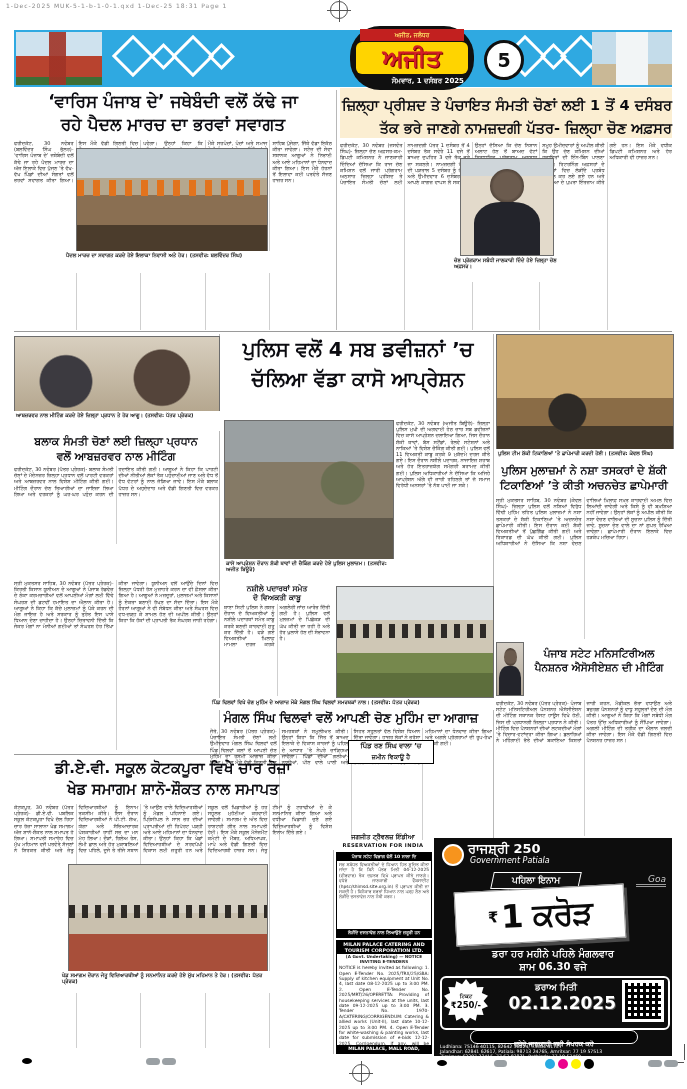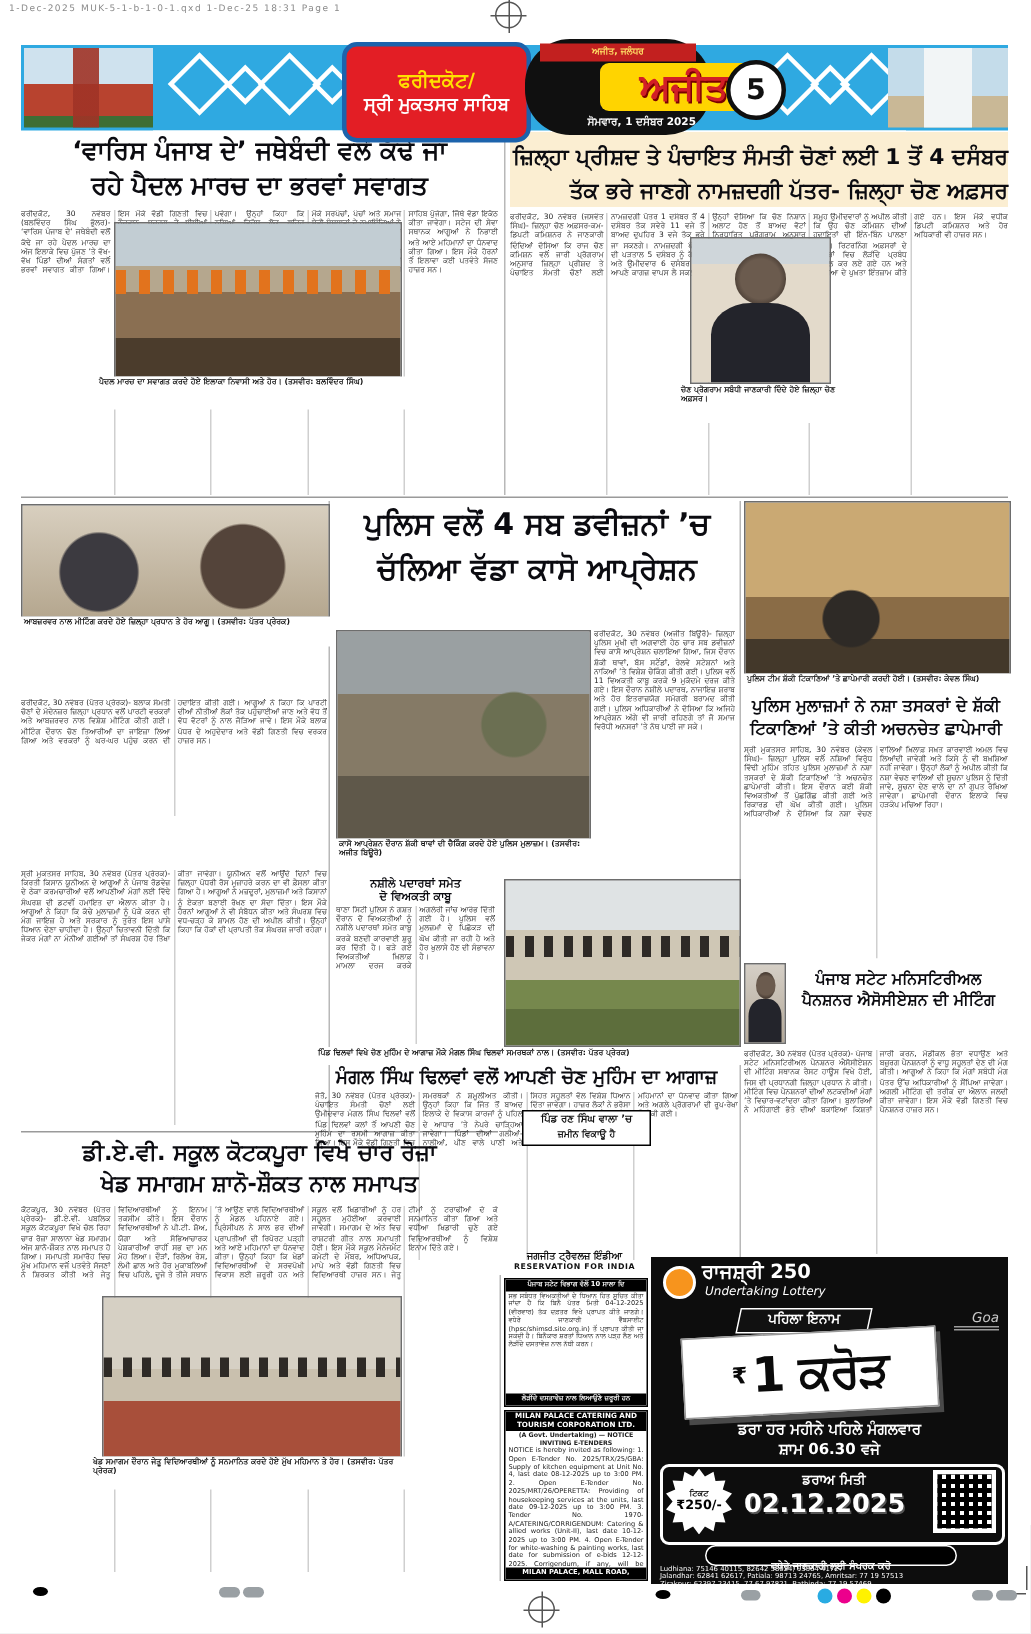--- a/index.html
+++ b/index.html
@@ -74,30 +74,26 @@
     <div class="diamond" style="left:530px;top:17px;width:13px;height:13px;"></div>
     <div class="diamond" style="left:552px;top:11px;width:24px;height:24px;"></div>
   </div>
   <div class="photo" style="left:16px;top:32px;width:86px;height:53px;border:none;
        background:linear-gradient(90deg,rgba(160,51,38,0) 0 38%,rgba(160,51,38,.9) 38% 58%,rgba(160,51,38,0) 58%),
        linear-gradient(180deg,#cfe2ee 0 45%,#b8432f 45% 85%,#3e6e35 85%);"></div>
   <div class="photo" style="left:592px;top:32px;width:80px;height:53px;border:none;
        background:linear-gradient(90deg,rgba(242,245,246,0) 0 30%,#f2f5f6 30% 70%,rgba(242,245,246,0) 70%),
        linear-gradient(180deg,#c4dcea 0 60%,#c9b896 60%);"></div>
 
-  <div class="regionbox">
-    <div style="font-size:13px;font-weight:800;color:#FFE000;line-height:15px;">ਫਰੀਦਕੋਟ/</div>
-    <div style="font-size:12px;font-weight:800;color:#ffffff;line-height:15px;">ਸ੍ਰੀ ਮੁਕਤਸਰ ਸਾਹਿਬ</div>
-  </div>
 
   <div class="capsule">
     <div class="abs" style="left:10px;top:3px;width:104px;height:12px;background:#C2201F;
          font-size:6px;font-weight:bold;color:#FFE066;text-align:center;line-height:12px;">ਅਜੀਤ, ਜਲੰਧਰ</div>
     <div class="abs" style="left:6px;top:16px;width:112px;height:32px;background:#FFD400;border-radius:6px;
-         display:flex;align-items:center;justify-content:center;margin-left:44px;">
+         display:flex;align-items:center;justify-content:center;">
       <span style="font-size:24px;font-weight:800;color:#D21F26;text-shadow:1px 1px 0 #7a0000;">ਅਜੀਤ</span>
     </div>
     <div class="abs" style="left:10px;top:49px;width:104px;height:12px;
          font-size:7px;font-weight:bold;color:#fff;text-align:right;line-height:12px;">ਸੋਮਵਾਰ, 1 ਦਸੰਬਰ 2025</div>
   </div>
 
   <div class="pagecircle">
     <span>5</span>
   </div>
 
@@ -135,20 +131,22 @@
   <div class="caption" style="left:14px;top:411px;width:204px;height:18px;">ਆਬਜ਼ਰਵਰ ਨਾਲ ਮੀਟਿੰਗ ਕਰਦੇ ਹੋਏ ਜ਼ਿਲ੍ਹਾ ਪ੍ਰਧਾਨ ਤੇ ਹੋਰ ਆਗੂ। (ਤਸਵੀਰ: ਪੱਤਰ ਪ੍ਰੇਰਕ)</div>
 
   <div class="hl" style="left:222px;top:334px;width:272px;font-size:20px;line-height:30px;">ਪੁਲਿਸ ਵਲੋਂ 4 ਸਬ ਡਵੀਜ਼ਨਾਂ ’ਚ
 ਚੱਲਿਆ ਵੱਡਾ ਕਾਸੋ ਆਪ੍ਰੇਸ਼ਨ</div>
 
   <div class="photo" style="left:496px;top:334px;width:176px;height:114px;
        background:radial-gradient(circle at 40% 68%,#2e2a26 0 14%,rgba(0,0,0,0) 15%),
                   linear-gradient(180deg,#caa973 0 55%,#8a6c46 55% 80%,#43382a 80%);"></div>
   <div class="caption" style="left:496px;top:449px;width:176px;height:11px;white-space:nowrap;">ਪੁਲਿਸ ਟੀਮ ਸ਼ੱਕੀ ਟਿਕਾਣਿਆਂ ’ਤੇ ਛਾਪੇਮਾਰੀ ਕਰਦੀ ਹੋਈ। (ਤਸਵੀਰ: ਕੇਵਲ ਸਿੰਘ)</div>
 
+  <div class="hl" style="left:14px;top:434px;width:204px;font-size:11px;line-height:15px;">ਬਲਾਕ ਸੰਮਤੀ ਚੋਣਾਂ ਲਈ ਜ਼ਿਲ੍ਹਾ ਪ੍ਰਧਾਨ
+ਵਲੋਂ ਆਬਜ਼ਰਵਰ ਨਾਲ ਮੀਟਿੰਗ</div>
   <div class="bt" style="left:14px;top:466px;width:204px;height:78px;column-count:2;">ਫਰੀਦਕੋਟ, 30 ਨਵੰਬਰ (ਪੱਤਰ ਪ੍ਰੇਰਕ)- ਬਲਾਕ ਸੰਮਤੀ ਚੋਣਾਂ ਦੇ ਮੱਦੇਨਜ਼ਰ ਜ਼ਿਲ੍ਹਾ ਪ੍ਰਧਾਨ ਵਲੋਂ ਪਾਰਟੀ ਵਰਕਰਾਂ ਅਤੇ ਆਬਜ਼ਰਵਰ ਨਾਲ ਵਿਸ਼ੇਸ਼ ਮੀਟਿੰਗ ਕੀਤੀ ਗਈ। ਮੀਟਿੰਗ ਦੌਰਾਨ ਚੋਣ ਤਿਆਰੀਆਂ ਦਾ ਜਾਇਜ਼ਾ ਲਿਆ ਗਿਆ ਅਤੇ ਵਰਕਰਾਂ ਨੂੰ ਘਰ-ਘਰ ਪਹੁੰਚ ਕਰਨ ਦੀ ਹਦਾਇਤ ਕੀਤੀ ਗਈ। ਆਗੂਆਂ ਨੇ ਕਿਹਾ ਕਿ ਪਾਰਟੀ ਦੀਆਂ ਨੀਤੀਆਂ ਲੋਕਾਂ ਤੱਕ ਪਹੁੰਚਾਈਆਂ ਜਾਣ ਅਤੇ ਵੱਧ ਤੋਂ ਵੱਧ ਵੋਟਰਾਂ ਨੂੰ ਨਾਲ ਜੋੜਿਆ ਜਾਵੇ। ਇਸ ਮੌਕੇ ਬਲਾਕ ਪੱਧਰ ਦੇ ਅਹੁਦੇਦਾਰ ਅਤੇ ਵੱਡੀ ਗਿਣਤੀ ਵਿਚ ਵਰਕਰ ਹਾਜ਼ਰ ਸਨ।</div>
 
   <div class="bt" style="left:14px;top:580px;width:204px;height:170px;column-count:2;">ਸ੍ਰੀ ਮੁਕਤਸਰ ਸਾਹਿਬ, 30 ਨਵੰਬਰ (ਪੱਤਰ ਪ੍ਰੇਰਕ)- ਕਿਰਤੀ ਕਿਸਾਨ ਯੂਨੀਅਨ ਦੇ ਆਗੂਆਂ ਨੇ ਪੰਜਾਬ ਰੋਡਵੇਜ਼ ਦੇ ਠੇਕਾ ਕਰਮਚਾਰੀਆਂ ਵਲੋਂ ਆਪਣੀਆਂ ਮੰਗਾਂ ਲਈ ਵਿੱਢੇ ਸੰਘਰਸ਼ ਦੀ ਡਟਵੀਂ ਹਮਾਇਤ ਦਾ ਐਲਾਨ ਕੀਤਾ ਹੈ। ਆਗੂਆਂ ਨੇ ਕਿਹਾ ਕਿ ਕੱਚੇ ਮੁਲਾਜ਼ਮਾਂ ਨੂੰ ਪੱਕੇ ਕਰਨ ਦੀ ਮੰਗ ਜਾਇਜ਼ ਹੈ ਅਤੇ ਸਰਕਾਰ ਨੂੰ ਤੁਰੰਤ ਇਸ ਪਾਸੇ ਧਿਆਨ ਦੇਣਾ ਚਾਹੀਦਾ ਹੈ। ਉਨ੍ਹਾਂ ਚਿਤਾਵਨੀ ਦਿੱਤੀ ਕਿ ਜੇਕਰ ਮੰਗਾਂ ਨਾ ਮੰਨੀਆਂ ਗਈਆਂ ਤਾਂ ਸੰਘਰਸ਼ ਹੋਰ ਤਿੱਖਾ ਕੀਤਾ ਜਾਵੇਗਾ। ਯੂਨੀਅਨ ਵਲੋਂ ਆਉਂਦੇ ਦਿਨਾਂ ਵਿਚ ਜ਼ਿਲ੍ਹਾ ਪੱਧਰੀ ਰੋਸ ਮੁਜ਼ਾਹਰੇ ਕਰਨ ਦਾ ਵੀ ਫ਼ੈਸਲਾ ਕੀਤਾ ਗਿਆ ਹੈ। ਆਗੂਆਂ ਨੇ ਮਜ਼ਦੂਰਾਂ, ਮੁਲਾਜ਼ਮਾਂ ਅਤੇ ਕਿਸਾਨਾਂ ਨੂੰ ਏਕਤਾ ਬਣਾਈ ਰੱਖਣ ਦਾ ਸੱਦਾ ਦਿੱਤਾ। ਇਸ ਮੌਕੇ ਹੋਰਨਾਂ ਆਗੂਆਂ ਨੇ ਵੀ ਸੰਬੋਧਨ ਕੀਤਾ ਅਤੇ ਸੰਘਰਸ਼ ਵਿਚ ਵਧ-ਚੜ੍ਹ ਕੇ ਸ਼ਾਮਲ ਹੋਣ ਦੀ ਅਪੀਲ ਕੀਤੀ। ਉਨ੍ਹਾਂ ਕਿਹਾ ਕਿ ਹੱਕਾਂ ਦੀ ਪ੍ਰਾਪਤੀ ਤੱਕ ਸੰਘਰਸ਼ ਜਾਰੀ ਰਹੇਗਾ।</div>
 
   <div class="hr" style="left:14px;top:754px;width:318px;"></div>
 
   <div class="photo" style="left:224px;top:420px;width:168px;height:138px;
        background:radial-gradient(circle at 70% 45%,#6b6f52 0 15%,rgba(0,0,0,0) 16%),
                   linear-gradient(180deg,#9aa0a2 0 30%,#857a66 30% 70%,#5f584a 70%);"></div>
   <div class="bt" style="left:396px;top:420px;width:94px;height:162px;column-count:1;">ਫਰੀਦਕੋਟ, 30 ਨਵੰਬਰ (ਅਜੀਤ ਬਿਊਰੋ)- ਜ਼ਿਲ੍ਹਾ ਪੁਲਿਸ ਮੁਖੀ ਦੀ ਅਗਵਾਈ ਹੇਠ ਚਾਰ ਸਬ ਡਵੀਜ਼ਨਾਂ ਵਿਚ ਕਾਸੋ ਆਪ੍ਰੇਸ਼ਨ ਚਲਾਇਆ ਗਿਆ, ਜਿਸ ਦੌਰਾਨ ਸ਼ੱਕੀ ਥਾਵਾਂ, ਬੱਸ ਸਟੈਂਡਾਂ, ਰੇਲਵੇ ਸਟੇਸ਼ਨਾਂ ਅਤੇ ਨਾਕਿਆਂ ’ਤੇ ਵਿਸ਼ੇਸ਼ ਚੈਕਿੰਗ ਕੀਤੀ ਗਈ। ਪੁਲਿਸ ਵਲੋਂ 11 ਵਿਅਕਤੀ ਕਾਬੂ ਕਰਕੇ 9 ਮੁਕੱਦਮੇ ਦਰਜ ਕੀਤੇ ਗਏ। ਇਸ ਦੌਰਾਨ ਨਸ਼ੀਲੇ ਪਦਾਰਥ, ਨਾਜਾਇਜ਼ ਸ਼ਰਾਬ ਅਤੇ ਹੋਰ ਇਤਰਾਜ਼ਯੋਗ ਸਮੱਗਰੀ ਬਰਾਮਦ ਕੀਤੀ ਗਈ। ਪੁਲਿਸ ਅਧਿਕਾਰੀਆਂ ਨੇ ਦੱਸਿਆ ਕਿ ਅਜਿਹੇ ਆਪ੍ਰੇਸ਼ਨ ਅੱਗੇ ਵੀ ਜਾਰੀ ਰਹਿਣਗੇ ਤਾਂ ਜੋ ਸਮਾਜ ਵਿਰੋਧੀ ਅਨਸਰਾਂ ’ਤੇ ਨੱਥ ਪਾਈ ਜਾ ਸਕੇ।</div>
@@ -209,21 +207,21 @@
     <div style="background:#000;color:#fff;font-size:4.8px;line-height:5.6px;font-weight:bold;text-align:center;padding:1px 2px;flex:0 0 auto;">MILAN PALACE CATERING AND TOURISM CORPORATION LTD.</div>
     <div style="font-size:4.2px;line-height:5px;text-align:center;font-weight:bold;color:#222;flex:0 0 auto;">(A Govt. Undertaking) — NOTICE INVITING E-TENDERS</div>
     <div class="nbody">NOTICE is hereby invited as following: 1. Open E-Tender No. 2025/TRX/25/GBA: Supply of kitchen equipment at Unit No. 4, last date 08-12-2025 up to 3:00 PM. 2. Open E-Tender No. 2025/MRT/26/OPERETTA: Providing of housekeeping services at the units, last date 09-12-2025 up to 3:00 PM. 3. Tender No. 1970-A/CATERING/CORRIGENDUM: Catering &amp; allied works (Unit-II), last date 10-12-2025 up to 3:00 PM. 4. Open E-Tender for white-washing &amp; painting works, last date for submission of e-bids 12-12-2025. Corrigendum, if any, will be published on the website only. For details contact the office during working hours.</div>
     <div class="nbar">MILAN PALACE, MALL ROAD, AMRITSAR</div>
   </div>
 
   <div class="ad">
     <div class="abs" style="left:8px;top:6px;width:18px;height:18px;border-radius:50%;
          background:#f7941d;border:2px solid #fff;"></div>
     <div class="abs white" style="left:34px;top:3px;font-size:13px;font-weight:800;">ਰਾਜਸ਼੍ਰੀ 250</div>
-    <div class="abs white" style="left:36px;top:18px;font-size:8px;font-style:italic;">Undertaking Lottery</div>
+    <div class="abs white" style="left:36px;top:18px;font-size:8px;font-style:italic;">Government Patiala</div>
     <div class="abs" style="left:202px;top:4px;width:30px;font-size:9px;font-style:italic;color:#c9c9c9;
          text-align:right;border-bottom:3px double #9c9c9c;margin-top:32px;">Goa</div>
 
     <div class="abs" style="left:58px;top:34px;width:86px;height:15px;border:1.5px solid #fff;
          transform:skewX(-12deg);background:#111;text-align:center;">
       <span class="white" style="font-size:9px;font-weight:800;line-height:14px;display:block;transform:skewX(12deg);">ਪਹਿਲਾ ਇਨਾਮ</span>
     </div>
 
     <div class="abs" style="left:21px;top:50px;width:168px;height:52px;background:#fff;border:1px solid #999;
          transform:rotate(-3deg);display:flex;align-items:center;justify-content:center;
@@ -234,21 +232,21 @@
 
     <div class="abs white" style="left:0;top:110px;width:238px;text-align:center;font-size:10px;font-weight:800;">ਡਰਾ ਹਰ ਮਹੀਨੇ ਪਹਿਲੇ ਮੰਗਲਵਾਰ</div>
     <div class="abs white" style="left:0;top:123px;width:238px;text-align:center;font-size:10px;font-weight:800;">ਸ਼ਾਮ 06.30 ਵਜੇ</div>
 
     <div class="abs" style="left:6px;top:138px;width:226px;height:50px;border:2px solid #fff;border-radius:6px;"></div>
     <div class="burst" style="left:10px;top:141px;width:44px;height:44px;">
       <div style="font-size:5.5px;font-weight:700;">ਟਿਕਟ</div>
       <div style="font-size:8.5px;font-weight:800;">₹250/-</div>
     </div>
     <div class="abs white" style="left:62px;top:144px;width:120px;text-align:center;font-size:9px;font-weight:700;">ਡਰਾਅ ਮਿਤੀ</div>
-    <div class="abs white" style="left:62px;top:155px;width:120px;text-align:left;font-size:17px;font-weight:800;
+    <div class="abs white" style="left:62px;top:155px;width:120px;text-align:right;font-size:17px;font-weight:800;
          text-shadow:1px 1px 0 #555;">02.12.2025</div>
     <div class="qr" style="left:188px;top:142px;width:36px;height:36px;">
       <div class="px"></div>
     </div>
 
     <div class="abs" style="left:36px;top:192px;width:166px;height:12px;background:#000;border:1px solid #fff;
          border-radius:7px;text-align:center;">
       <span class="white" style="font-size:6.5px;font-weight:800;line-height:11px;">ਵਧੇਰੇ ਜਾਣਕਾਰੀ ਲਈ ਸੰਪਰਕ ਕਰੋ</span>
     </div>
     <div class="abs white" style="left:6px;top:206px;width:226px;font-size:4.6px;line-height:5.4px;">Ludhiana: 75146 40115, 82642 58024, 93564 41727</div>

